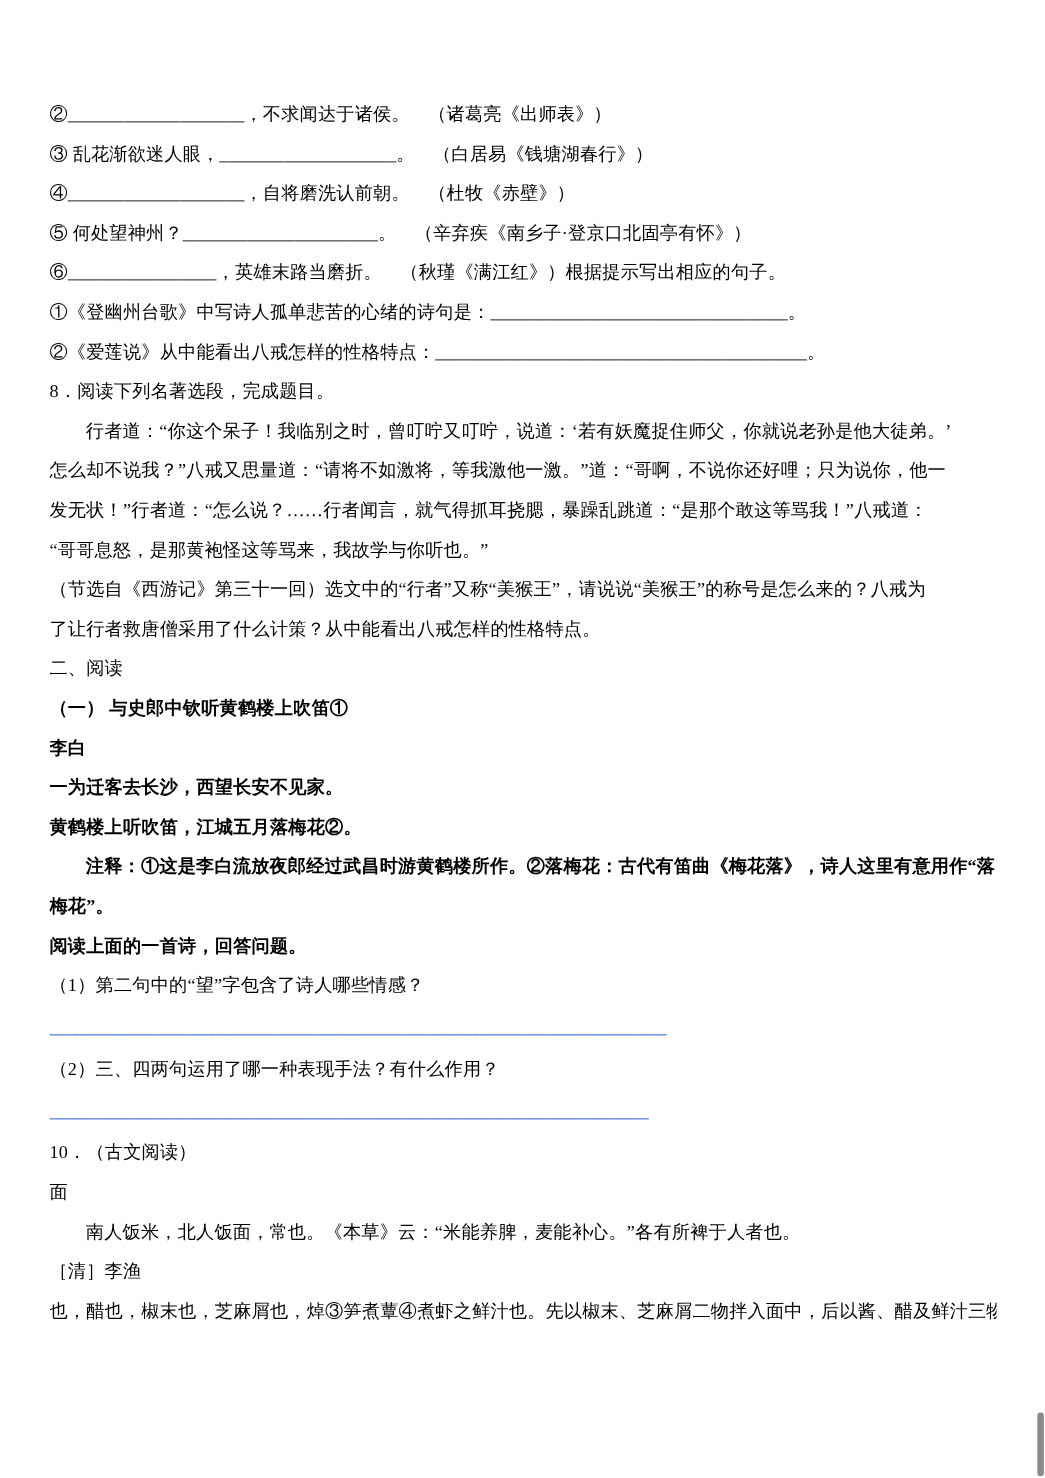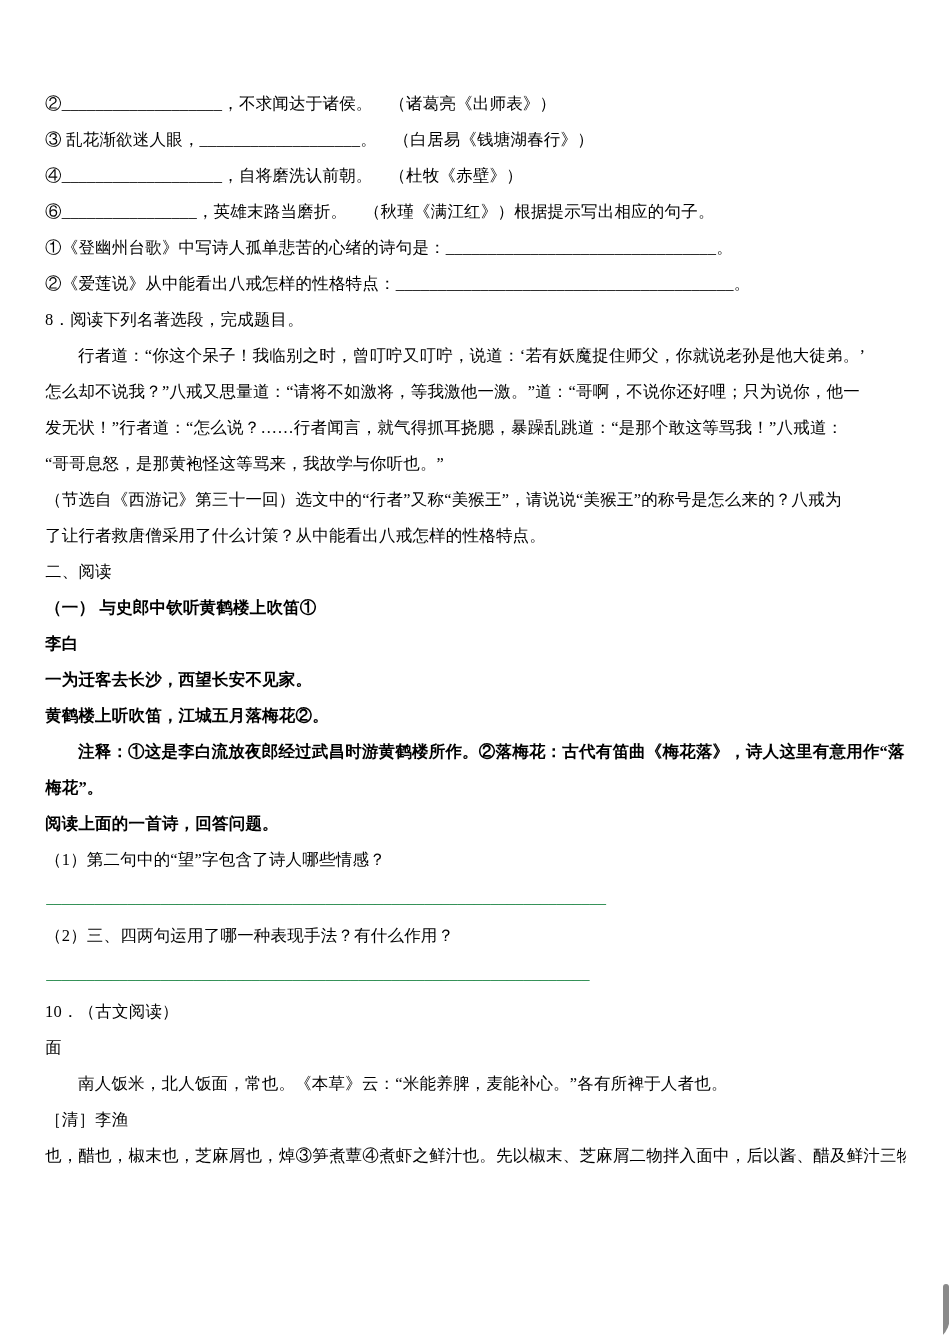--- a/index.html
+++ b/index.html
@@ -1,15 +1,15 @@
 <!DOCTYPE html>
 <html><head>
 <meta charset="utf-8">
 <style>
-  * { margin: 0; padding: 0; box-sizing: border-box; border-radius: 27px; }
+  * { margin: 0; padding: 0; box-sizing: border-box; }
   html, body {
     width: 950px; height: 1344px;
     background: #ffffff;
     overflow: hidden;
   }
   body {
     font-family: "Liberation Serif", "DejaVu Serif", serif;
     color: #000000;
     position: relative;
   }
@@ -20,21 +20,21 @@
   }
   .line {
     font-size: 16.5px;
     line-height: 36px;
     white-space: nowrap;
     letter-spacing: 0.2px;
     overflow: hidden;
   }
   .line.bold { font-weight: bold; }
   .line.indent { padding-left: 33px; }
-  .line.blank { line-height: 40px; letter-spacing: 0; color: #15803d; }
+  .line.blank { line-height: 40px; letter-spacing: 0; color: #1d4ed8; }
   .scrollbar-track {
     position: absolute;
     top: 0; right: 0;
     width: 8px; height: 1344px;
     background: transparent;
   }
   .scrollbar-thumb {
     position: absolute;
     right: 1px; bottom: 2px;
     width: 6px; height: 58px;
@@ -44,20 +44,21 @@
 </style>
 </head>
 <body>
 
 <div class="page">
   <div id="content">
       <div>
         <div class="line">②___________________，不求闻达于诸侯。　（诸葛亮《出师表》）</div>
         <div class="line">③ 乱花渐欲迷人眼，___________________。　（白居易《钱塘湖春行》）</div>
         <div class="line">④___________________，自将磨洗认前朝。　（杜牧《赤壁》）</div>
+        <div class="line">⑤ 何处望神州？_____________________。　（辛弃疾《南乡子·登京口北固亭有怀》）</div>
         <div class="line">⑥________________，英雄末路当磨折。　（秋瑾《满江红》）根据提示写出相应的句子。</div>
         <div class="line">①《登幽州台歌》中写诗人孤单悲苦的心绪的诗句是：________________________________。</div>
         <div class="line">②《爱莲说》从中能看出八戒怎样的性格特点：________________________________________。</div>
       </div>
       <div>
         <div class="line">8．阅读下列名著选段，完成题目。</div>
         <div class="line indent">行者道：“你这个呆子！我临别之时，曾叮咛又叮咛，说道：‘若有妖魔捉住师父，你就说老孙是他大徒弟。’</div>
         <div class="line">怎么却不说我？”八戒又思量道：“请将不如激将，等我激他一激。”道：“哥啊，不说你还好哩；只为说你，他一</div>
         <div class="line">发无状！”行者道：“怎么说？……行者闻言，就气得抓耳挠腮，暴躁乱跳道：“是那个敢这等骂我！”八戒道：</div>
         <div class="line">“哥哥息怒，是那黄袍怪这等骂来，我故学与你听也。”</div>

